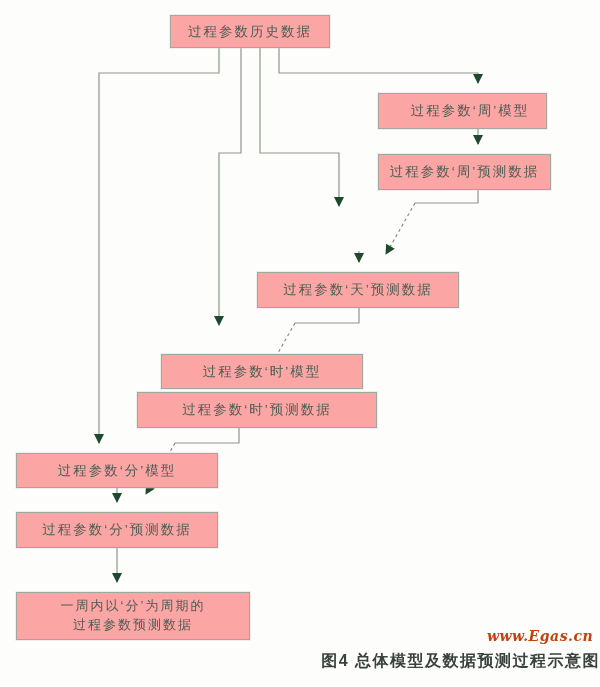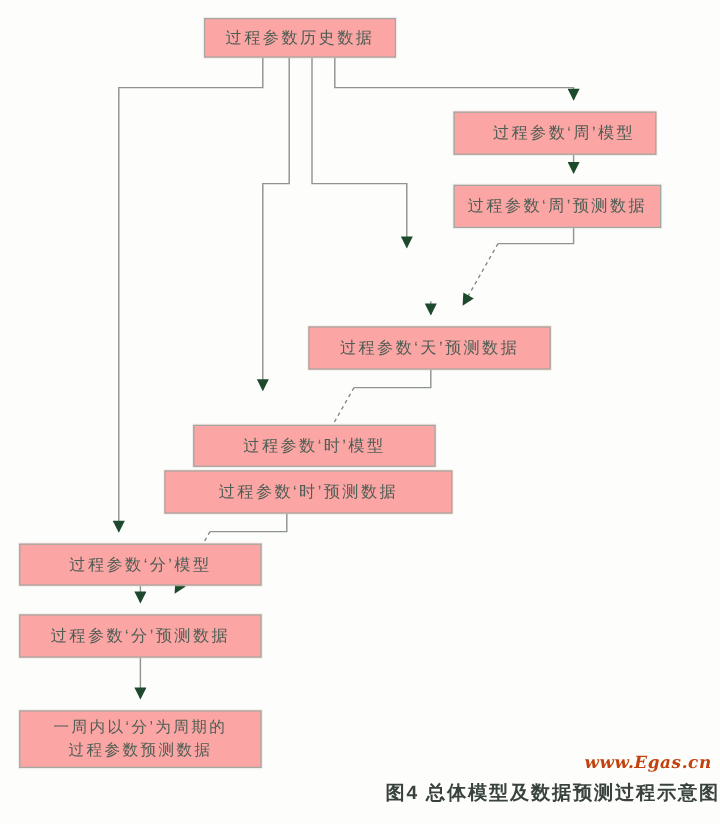--- a/index.html
+++ b/index.html
@@ -114,21 +114,21 @@
   </div>
 
   <div class="node" style="left:16px; top:453px; width:202px; height:35px;">
     <span>过程参数‘分’模型</span>
   </div>
 
   <div class="node" style="left:16px; top:512px; width:202px; height:36px;">
     <span>过程参数‘分’预测数据</span>
   </div>
 
-  <div class="node" style="left:16px; top:592px; width:202px; height:48px; font-size:13px;">
+  <div class="node" style="left:16px; top:592px; width:234px; height:48px; font-size:13px;">
     <span>一周内以‘分’为周期的</span>
     <span>过程参数预测数据</span>
   </div>
 
   <div class="caption">图4  总体模型及数据预测过程示意图</div>
   <div class="watermark">www.Egas.cn</div>
 
 </div>
 
 </body></html>

